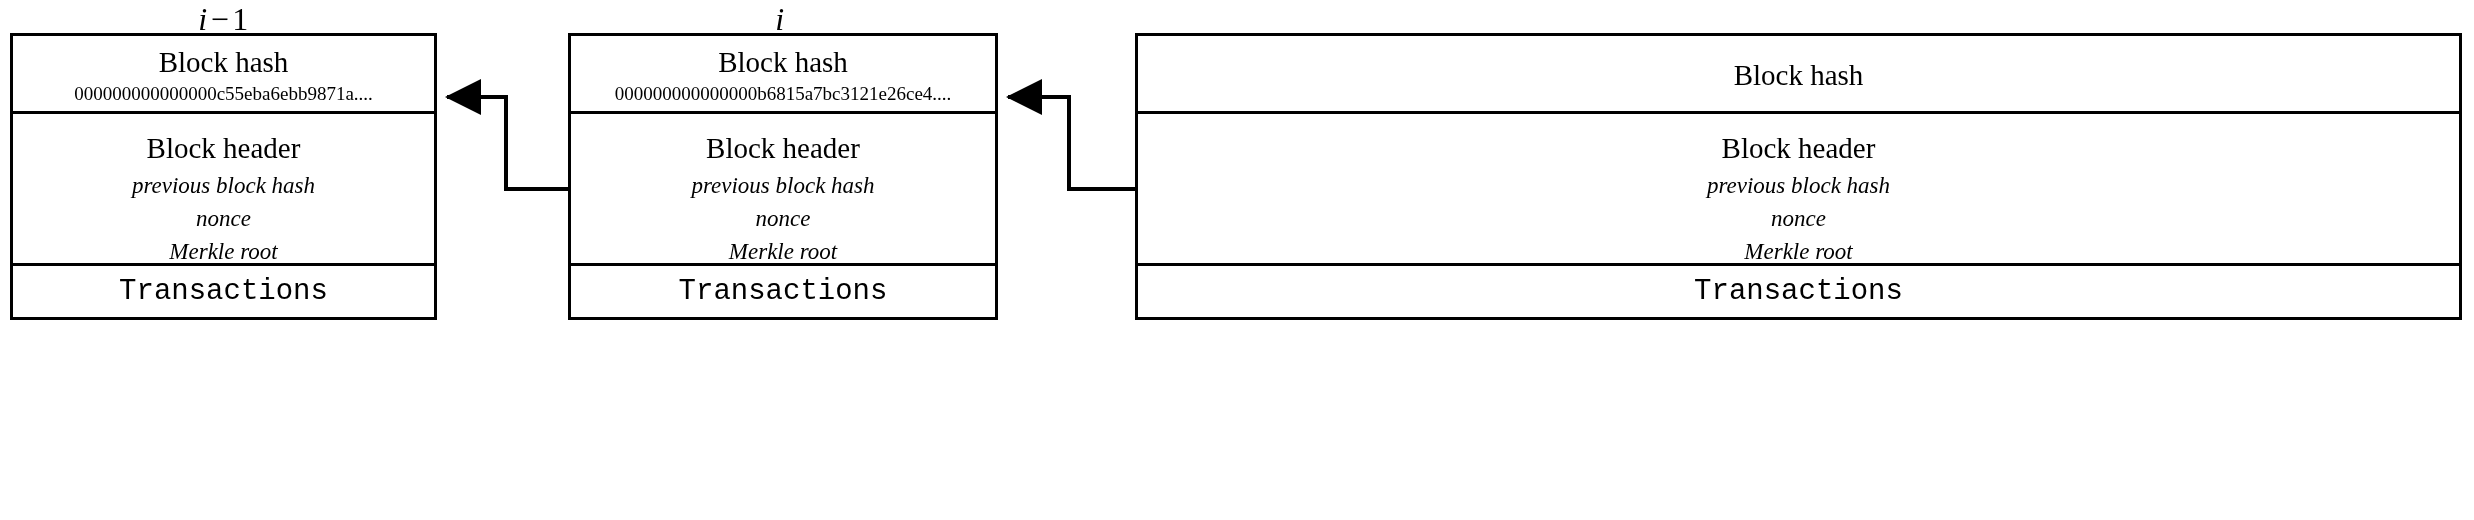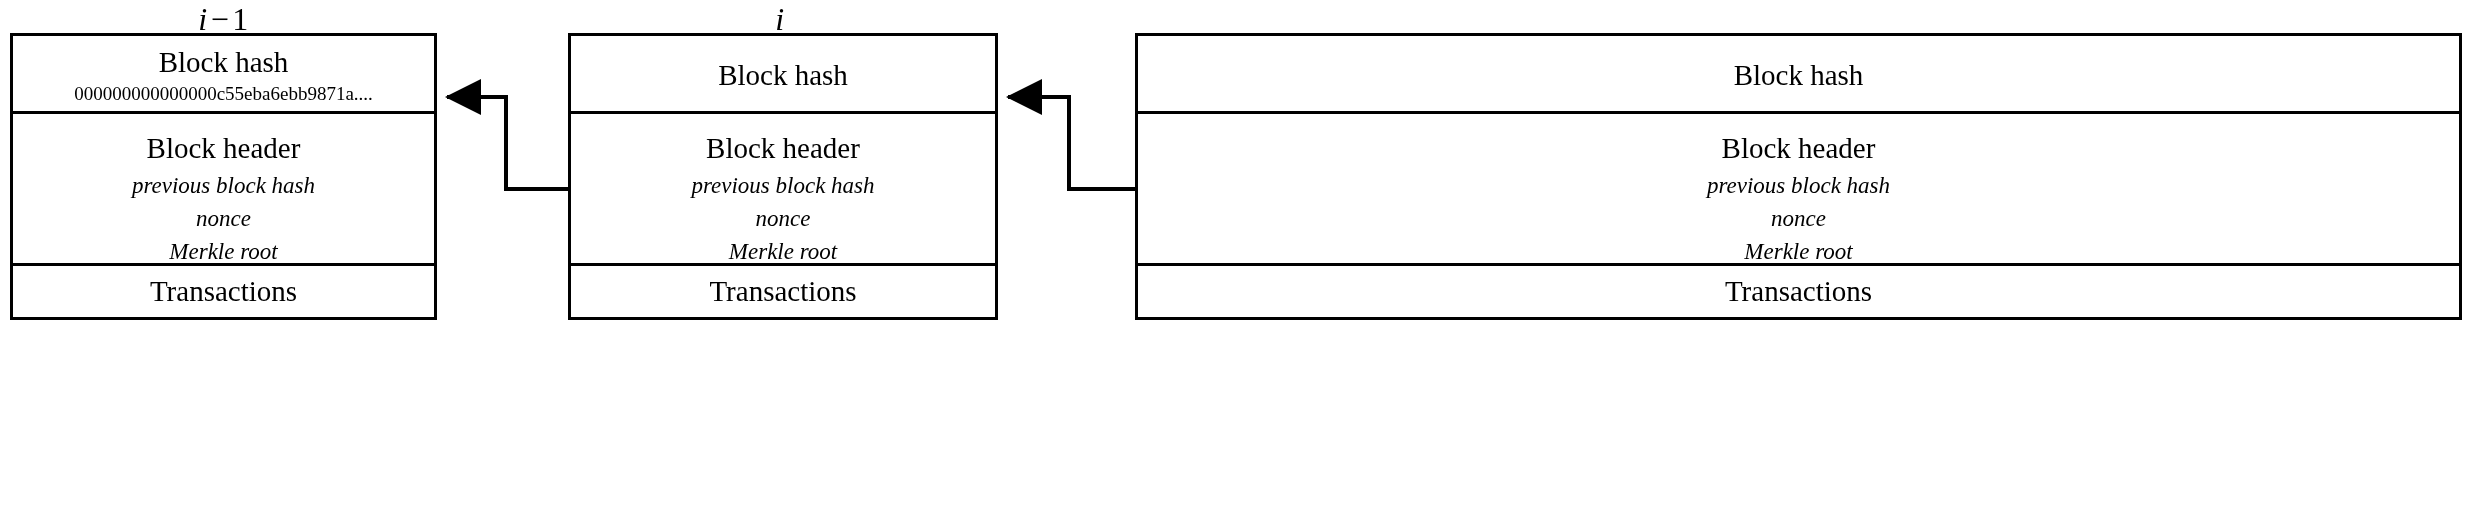--- a/index.html
+++ b/index.html
@@ -69,20 +69,21 @@
     border-bottom: 3px solid #000000;
     padding-top: 4px;
   }
   .sec-header {
     flex: 1 1 auto;
     border-bottom: 3px solid #000000;
     padding-top: 22px;
   }
   .sec-tx {
     height: 54px;
+    font-family: Liberation Mono, monospace;
   }
 
   .sec-title {
     font-size: 29px;
     line-height: 33px;
     white-space: nowrap;
   }
 
   .hash-string {
     font-size: 19px;
@@ -147,20 +148,21 @@
     </div>
   </div>
 
   <div class="block-label" style="left:568px; width:430px;">
     <span>i</span><span class="op"></span><span class="num"></span>
   </div>
 
   <div class="block" style="left:568px; width:430px;">
     <div class="section sec-hash">
       <div class="sec-title">Block hash</div>
+      <div class="hash-string">000000000000000b6815a7bc3121e26ce4....</div>
     </div>
     <div class="section sec-header">
       <div class="sec-title">Block header</div>
       <div class="field first">previous block hash</div>
       <div class="field">nonce</div>
       <div class="field">Merkle root</div>
     </div>
     <div class="section sec-tx">
       <div class="sec-title">Transactions</div>
     </div>

